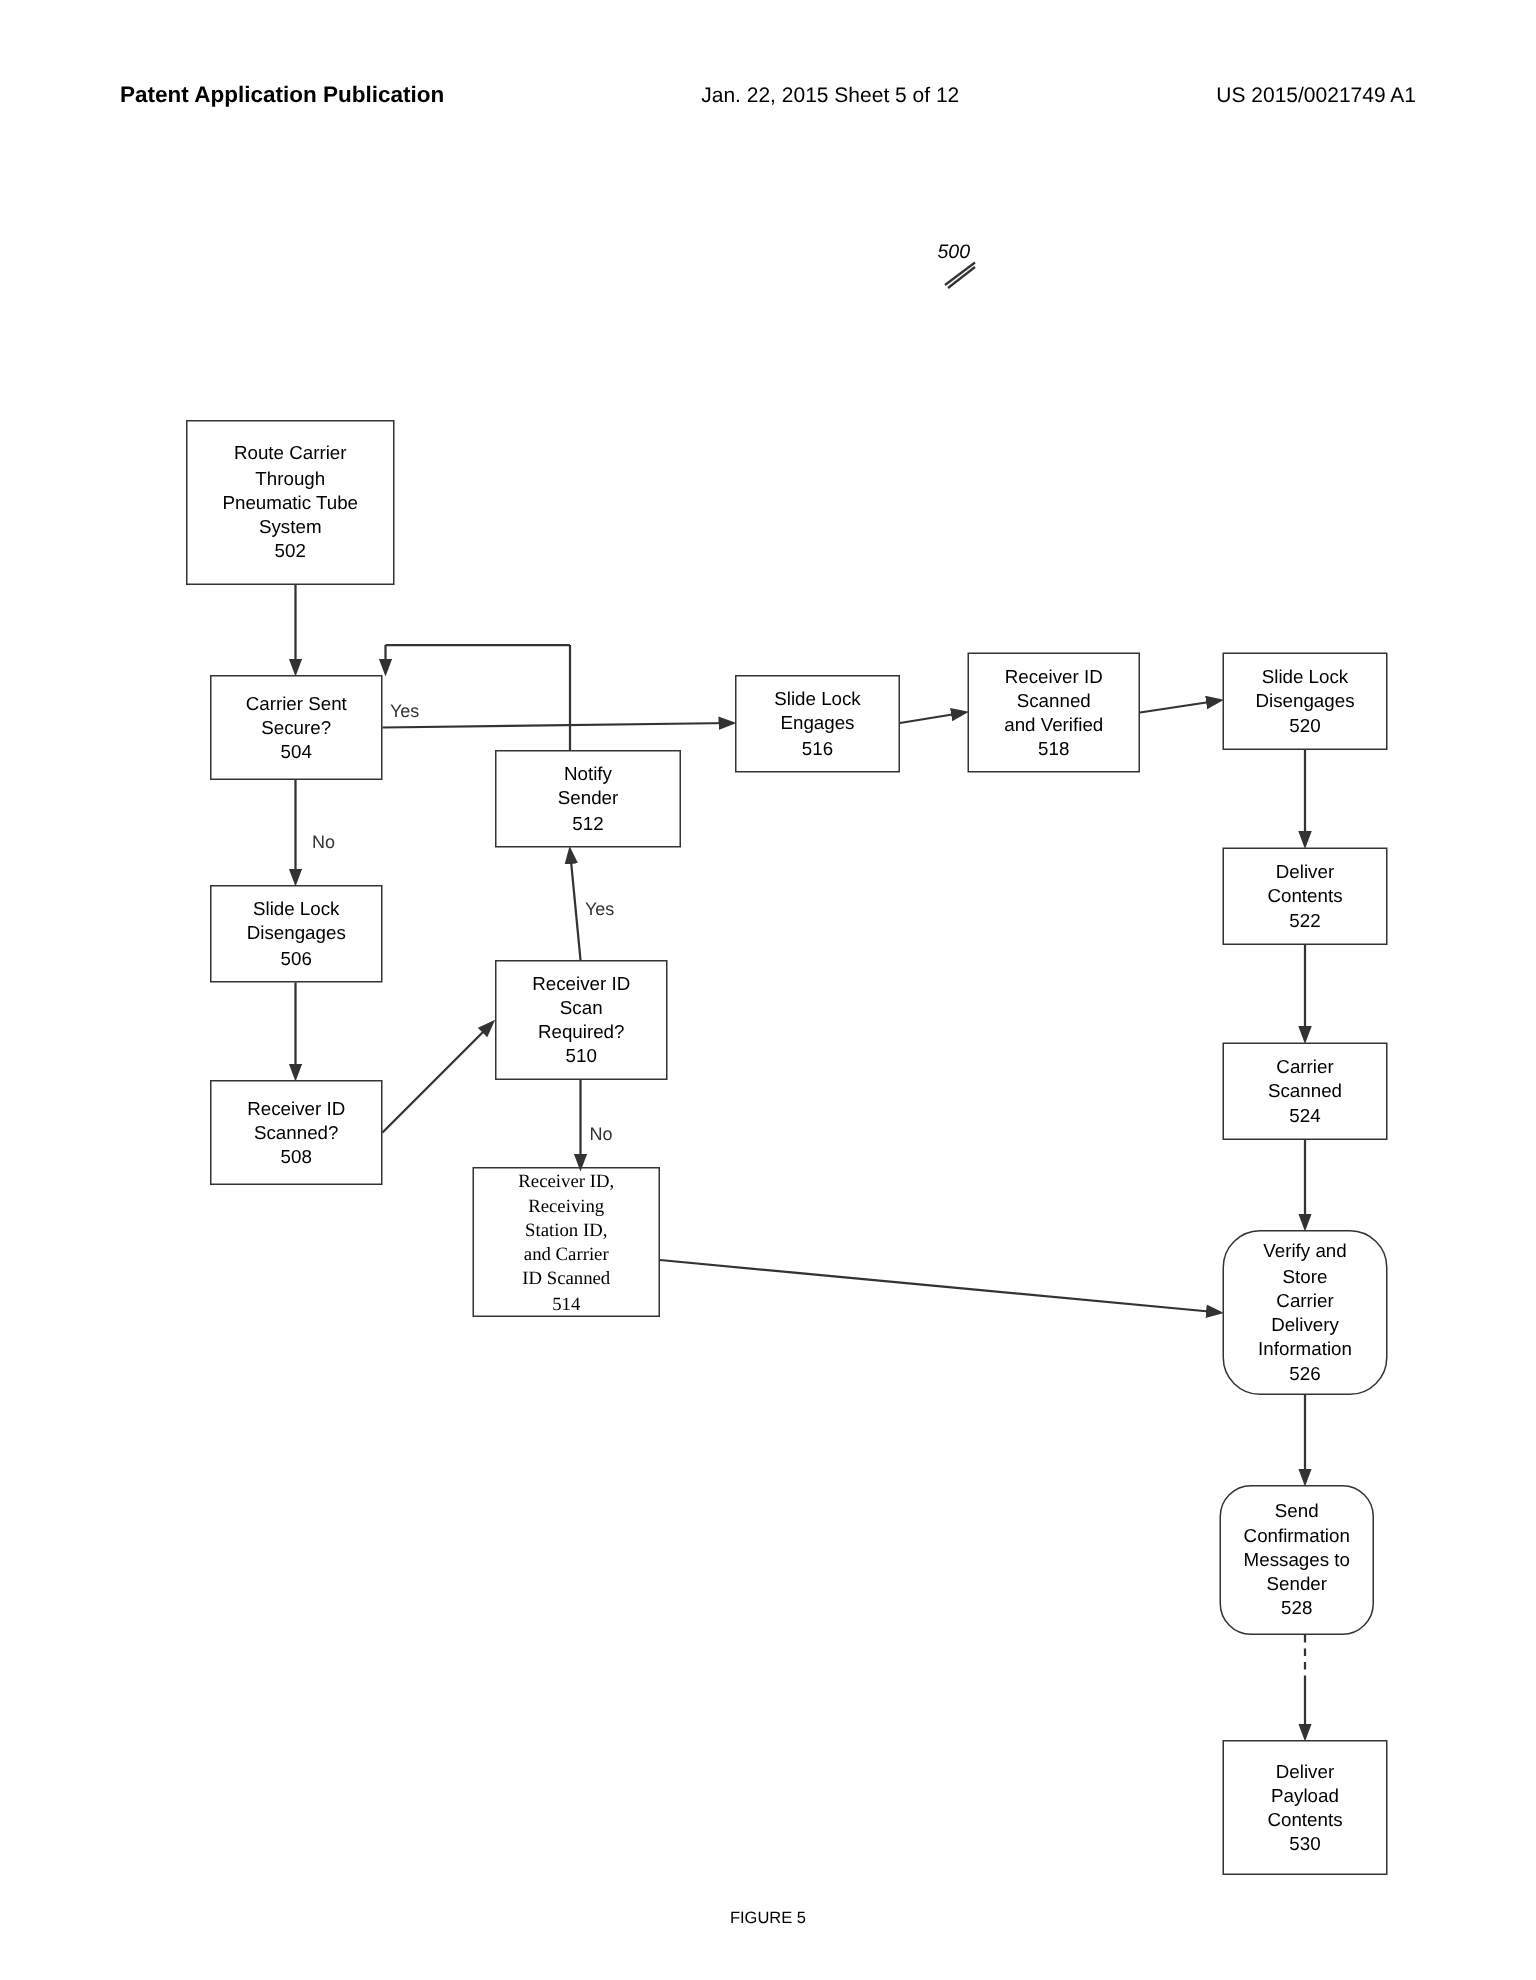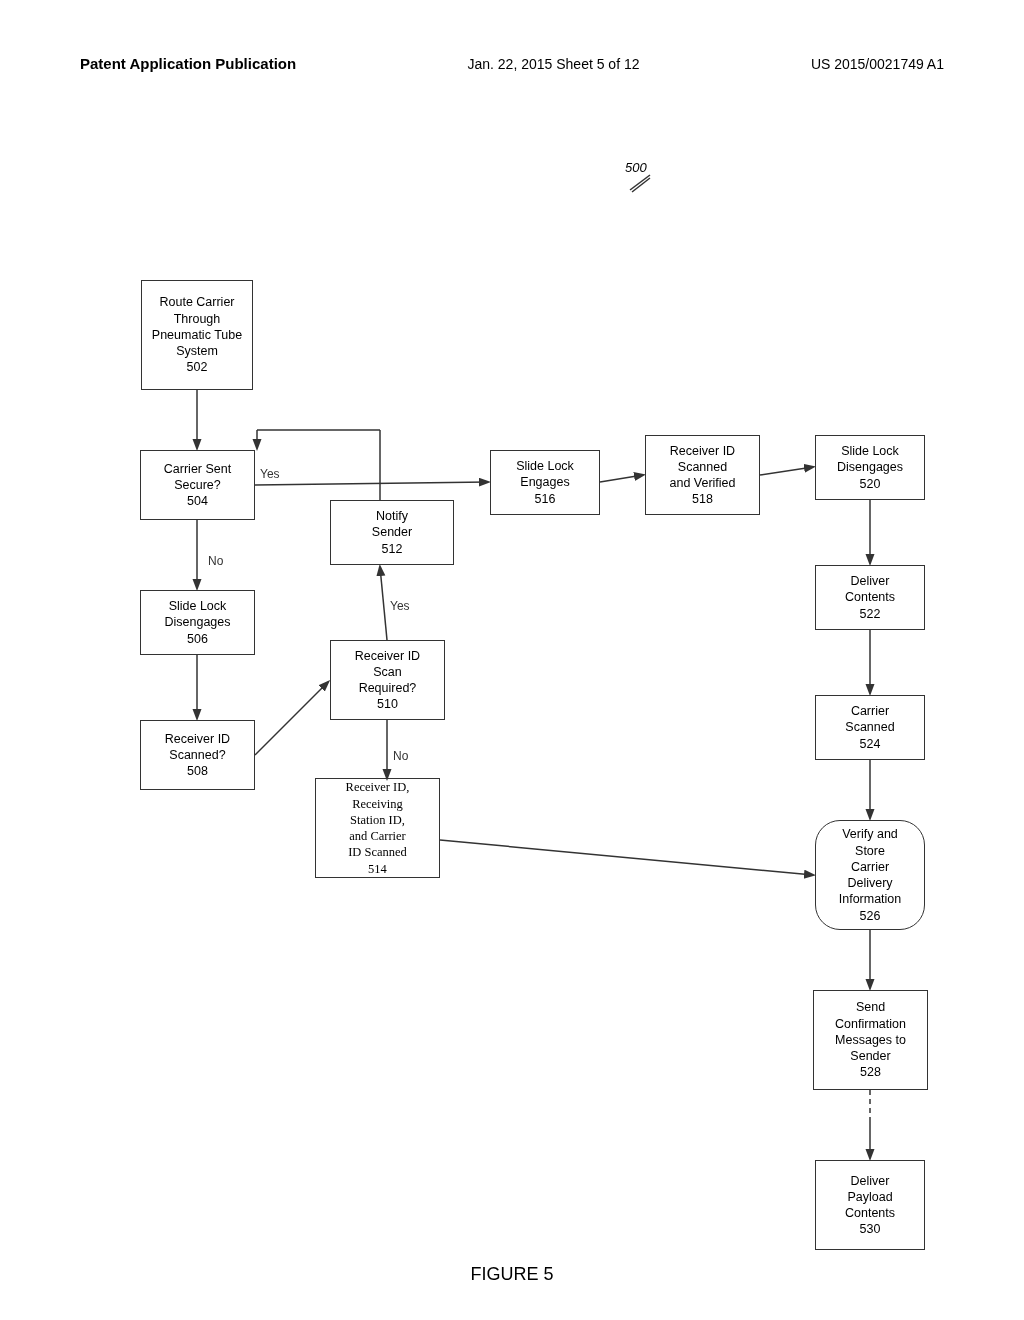--- a/index.html
+++ b/index.html
@@ -19,21 +19,21 @@
       background: #fff;
     }
 
     
     .header {
       position: absolute;
       top: 55px;
       left: 0;
       right: 0;
       display: flex;
-      align-items: flex-end;
+      align-items: flex-start;
       padding: 0 80px;
       justify-content: space-between;
     }
     .header-left {
       font-size: 15px;
       font-weight: bold;
     }
     .header-center {
       font-size: 14px;
     }
@@ -73,21 +73,21 @@
       height: 100%;
       pointer-events: none;
     }
 
     
     .figure-caption {
       position: absolute;
       bottom: 35px;
       left: 50%;
       transform: translateX(-50%);
-      font-size: 18px;
+      font-size: 11px;
       font-weight: normal;
     }
 
     
     .ref-label {
       position: absolute;
       font-size: 13px;
     }
   </style>
 </head>
@@ -98,21 +98,21 @@
   <div class="header">
     <span class="header-left">Patent Application Publication</span>
     <span class="header-center">Jan. 22, 2015  Sheet 5 of 12</span>
     <span class="header-right">US 2015/0021749 A1</span>
   </div>
 
   <div class="diagram">
 
     <div class="ref-label" style="top: 30px; left: 565px; font-style: italic;">500</div>
 
-    <div class="box" id="b502" style="left:81px; top:150px; width:112px; height:110px;">
+    <div class="box" id="b502" style="left:64px; top:150px; width:139px; height:110px;">
       Route Carrier<br>Through<br>Pneumatic Tube<br>System<br>502
     </div>
     <div class="box" id="b504" style="left:80px; top:320px; width:115px; height:70px;">
       Carrier Sent<br>Secure?<br>504
     </div>
     <div class="box" id="b506" style="left:80px; top:460px; width:115px; height:65px;">
       Slide Lock<br>Disengages<br>506
     </div>
     <div class="box" id="b508" style="left:80px; top:590px; width:115px; height:70px;">
       Receiver ID<br>Scanned?<br>508
@@ -137,21 +137,21 @@
     </div>
     <div class="box" id="b522" style="left:755px; top:435px; width:110px; height:65px;">
       Deliver<br>Contents<br>522
     </div>
     <div class="box" id="b524" style="left:755px; top:565px; width:110px; height:65px;">
       Carrier<br>Scanned<br>524
     </div>
     <div class="box" id="b526" style="left:755px; top:690px; width:110px; height:110px;border-radius:25px;">
       Verify and<br>Store<br>Carrier<br>Delivery<br>Information<br>526
     </div>
-    <div class="box" id="b528" style="left:753px; top:860px; width:115px; height:100px;">
+    <div class="box" id="b528" style="left:753px; top:860px; width:103px; height:100px;border-radius:21px;">
       Send<br>Confirmation<br>Messages to<br>Sender<br>528
     </div>
     <div class="box" id="b530" style="left:755px; top:1030px; width:110px; height:90px;">
       Deliver<br>Payload<br>Contents<br>530
     </div>
 
     <svg class="arrows-svg" xmlns="http://www.w3.org/2000/svg">
       <defs>
         <marker id="arrow" markerWidth="8" markerHeight="8" refX="6" refY="3" orient="auto">
           <path d="M0,0 L0,6 L8,3 z" fill="#333"></path>

